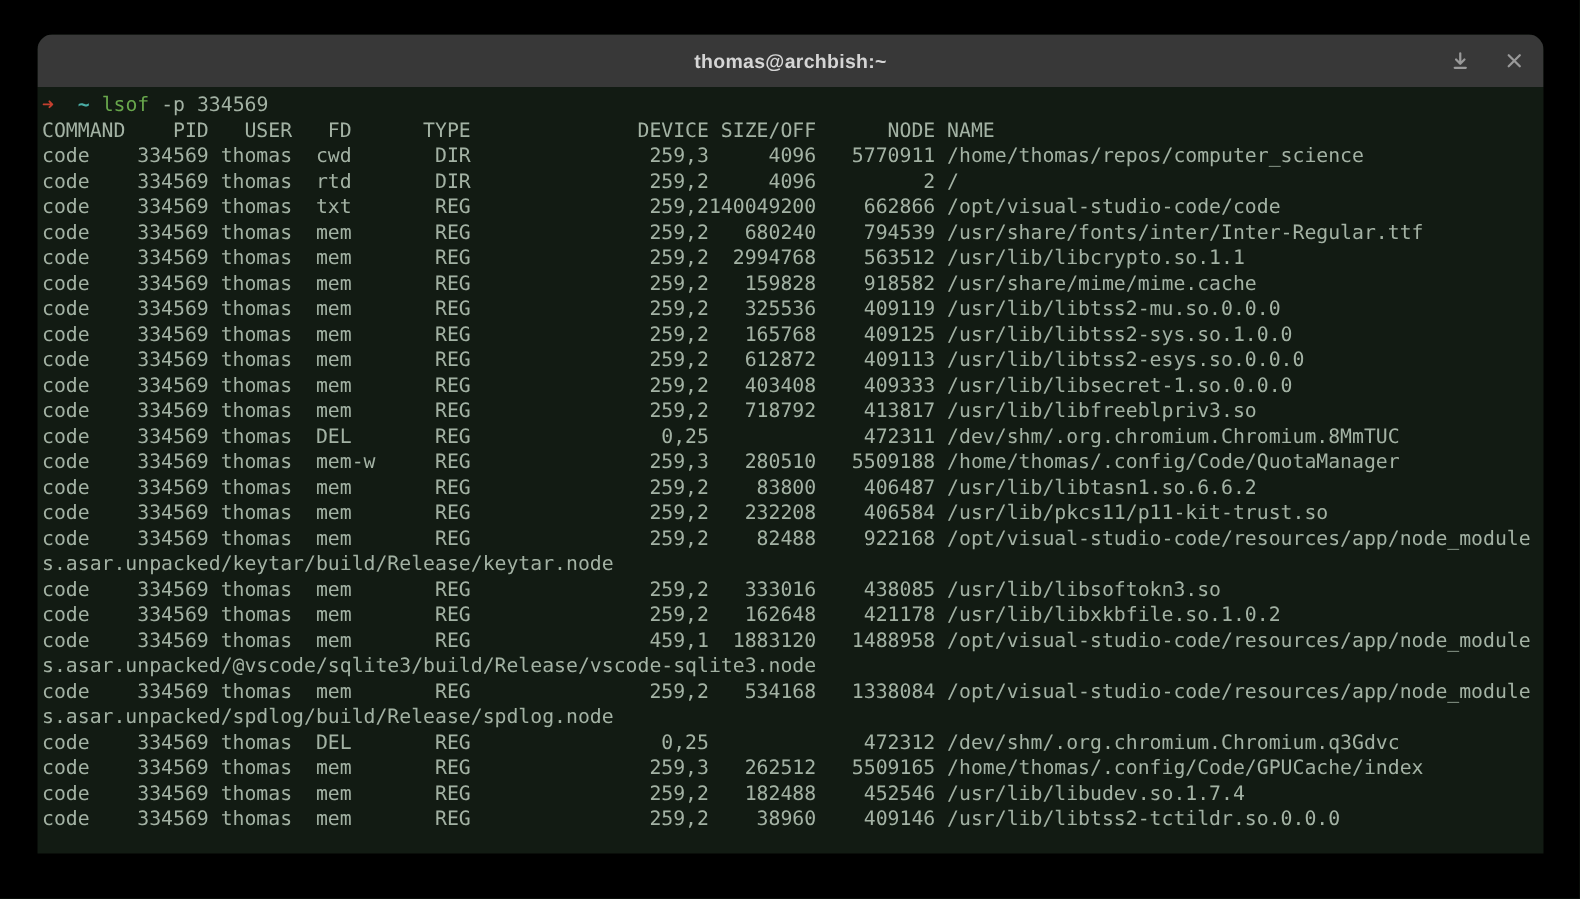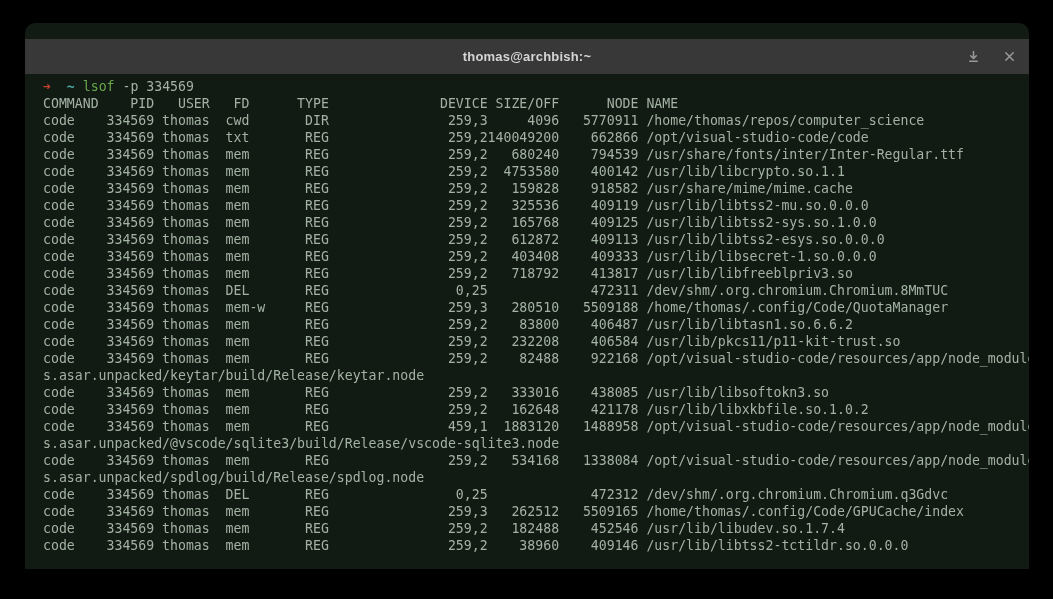--- a/index.html
+++ b/index.html
@@ -11,37 +11,36 @@
   }
   .window{
     position:absolute;left:25px;top:23px;width:1004px;height:546px;
     border-radius:10px 10px 0 0;overflow:hidden;
     background:var(--terminal-bg,#121b13);
   }
   .titlebar{
     height:35px;background:var(--titlebar-bg,#383838);
     display:flex;align-items:center;justify-content:center;position:relative;
     user-select:none;
-    margin-top:16px;
   }
   .titlebar-title{
     font-size:13px;font-weight:bold;color:var(--titlebar-text,#d5d5d5);
     letter-spacing:.2px;
   }
   .titlebar-controls{
     position:absolute;right:12px;top:0;height:100%;
     display:flex;align-items:center;gap:20px;
   }
   .tb-btn{
     width:16px;height:16px;display:flex;align-items:center;justify-content:center;
     background:transparent;border:0;padding:0;cursor:pointer;
   }
   .screen{
     height:511px;overflow:hidden;
-    padding:4px 6px 0 18px;
+    padding:4px 6px 0 3px;
     font-family:"DejaVu Sans Mono","Liberation Mono",monospace;
     font-size:13.2px;line-height:17px;
     color:var(--terminal-text,#a3b2a4);
   }
   .lines{width:125ch;}
   .line{
     white-space:pre-wrap;word-break:break-all;min-height:17px;
   }
   .p-arrow{color:var(--prompt-arrow,#c4402f);font-weight:bold;}
   .p-cwd{color:var(--prompt-cwd,#4aaea6);font-weight:bold;}
@@ -71,23 +70,24 @@
       </button>
     </div>
   </div>
 
   <div class="screen">
     <div class="lines">
       <div class="line"><span class="p-arrow">➜</span>  <span class="p-cwd">~</span> <span class="p-cmd">lsof</span> <span>-p 334569</span></div>
 
     <div class="line">COMMAND    PID   USER   FD      TYPE              DEVICE SIZE/OFF      NODE NAME</div>
         <div class="line">code    334569 thomas  cwd       DIR               259,3     4096   5770911 /home/thomas/repos/computer_science</div>
+        <div class="line">code    334569 thomas  rtd       DIR               259,2     4096         2 /</div>
         <div class="line">code    334569 thomas  txt       REG               259,2140049200    662866 /opt/visual-studio-code/code</div>
         <div class="line">code    334569 thomas  mem       REG               259,2   680240    794539 /usr/share/fonts/inter/Inter-Regular.ttf</div>
-        <div class="line">code    334569 thomas  mem       REG               259,2  4753580    400142 /usr/lib/libcrypto.so.1.1</div>
+        <div class="line">code    334569 thomas  mem       REG               259,2  2994768    563512 /usr/lib/libcrypto.so.1.1</div>
         <div class="line">code    334569 thomas  mem       REG               259,2   159828    918582 /usr/share/mime/mime.cache</div>
         <div class="line">code    334569 thomas  mem       REG               259,2   325536    409119 /usr/lib/libtss2-mu.so.0.0.0</div>
         <div class="line">code    334569 thomas  mem       REG               259,2   165768    409125 /usr/lib/libtss2-sys.so.1.0.0</div>
         <div class="line">code    334569 thomas  mem       REG               259,2   612872    409113 /usr/lib/libtss2-esys.so.0.0.0</div>
         <div class="line">code    334569 thomas  mem       REG               259,2   403408    409333 /usr/lib/libsecret-1.so.0.0.0</div>
         <div class="line">code    334569 thomas  mem       REG               259,2   718792    413817 /usr/lib/libfreeblpriv3.so</div>
         <div class="line">code    334569 thomas  DEL       REG                0,25             472311 /dev/shm/.org.chromium.Chromium.8MmTUC</div>
         <div class="line">code    334569 thomas  mem-w     REG               259,3   280510   5509188 /home/thomas/.config/Code/QuotaManager</div>
         <div class="line">code    334569 thomas  mem       REG               259,2    83800    406487 /usr/lib/libtasn1.so.6.6.2</div>
         <div class="line">code    334569 thomas  mem       REG               259,2   232208    406584 /usr/lib/pkcs11/p11-kit-trust.so</div>

